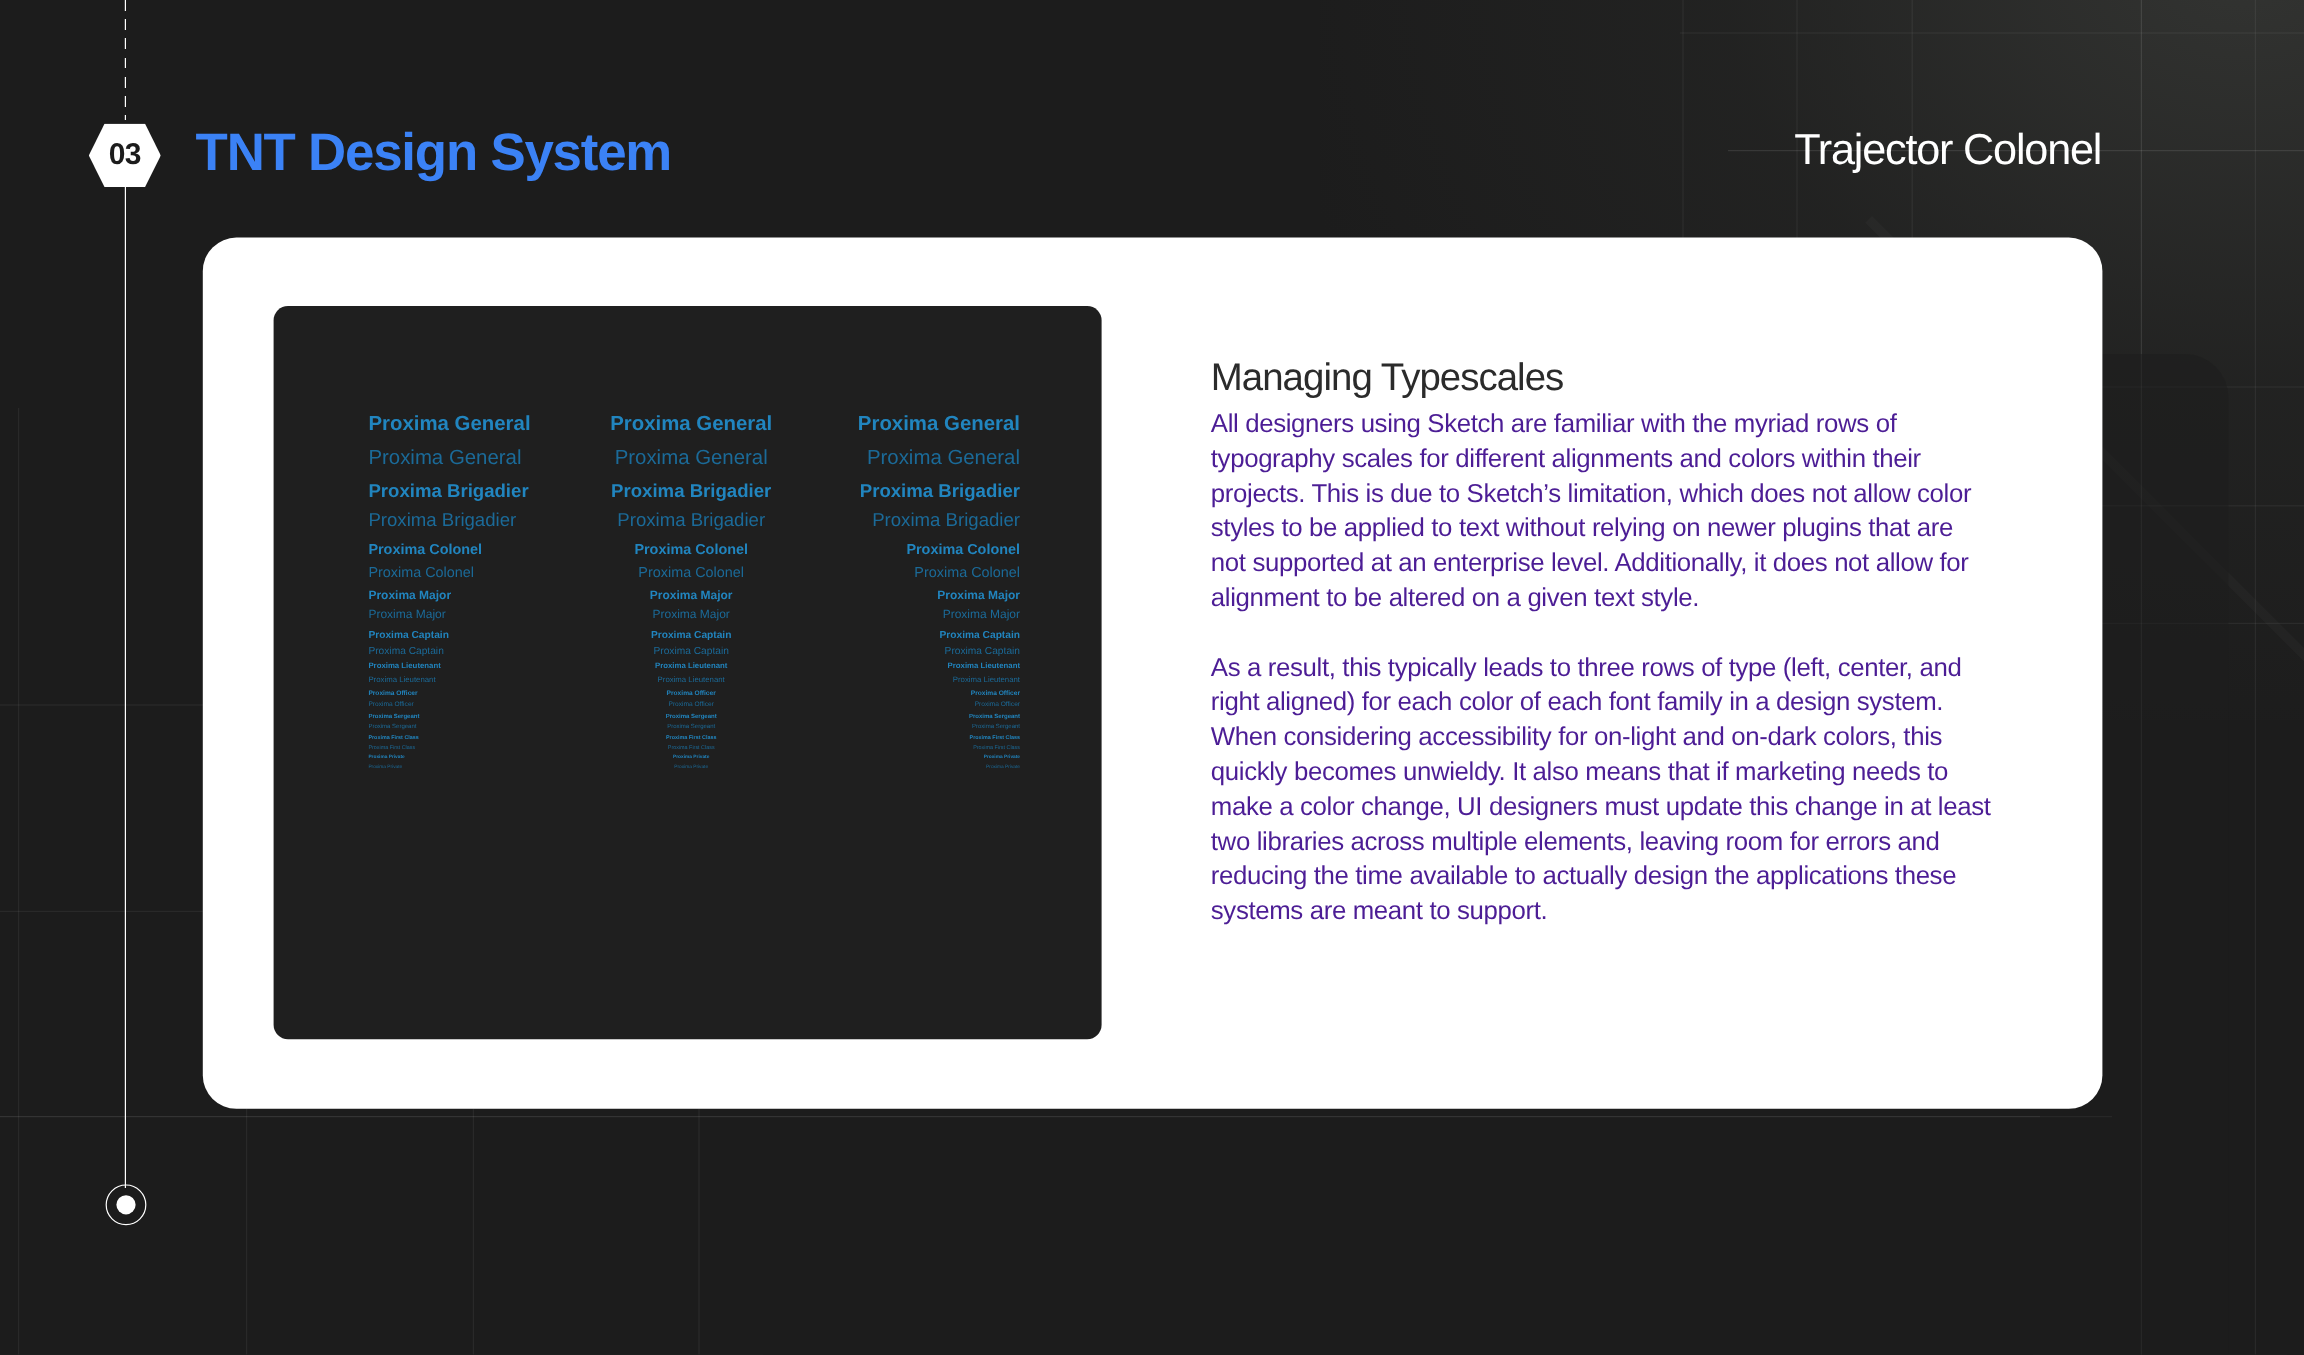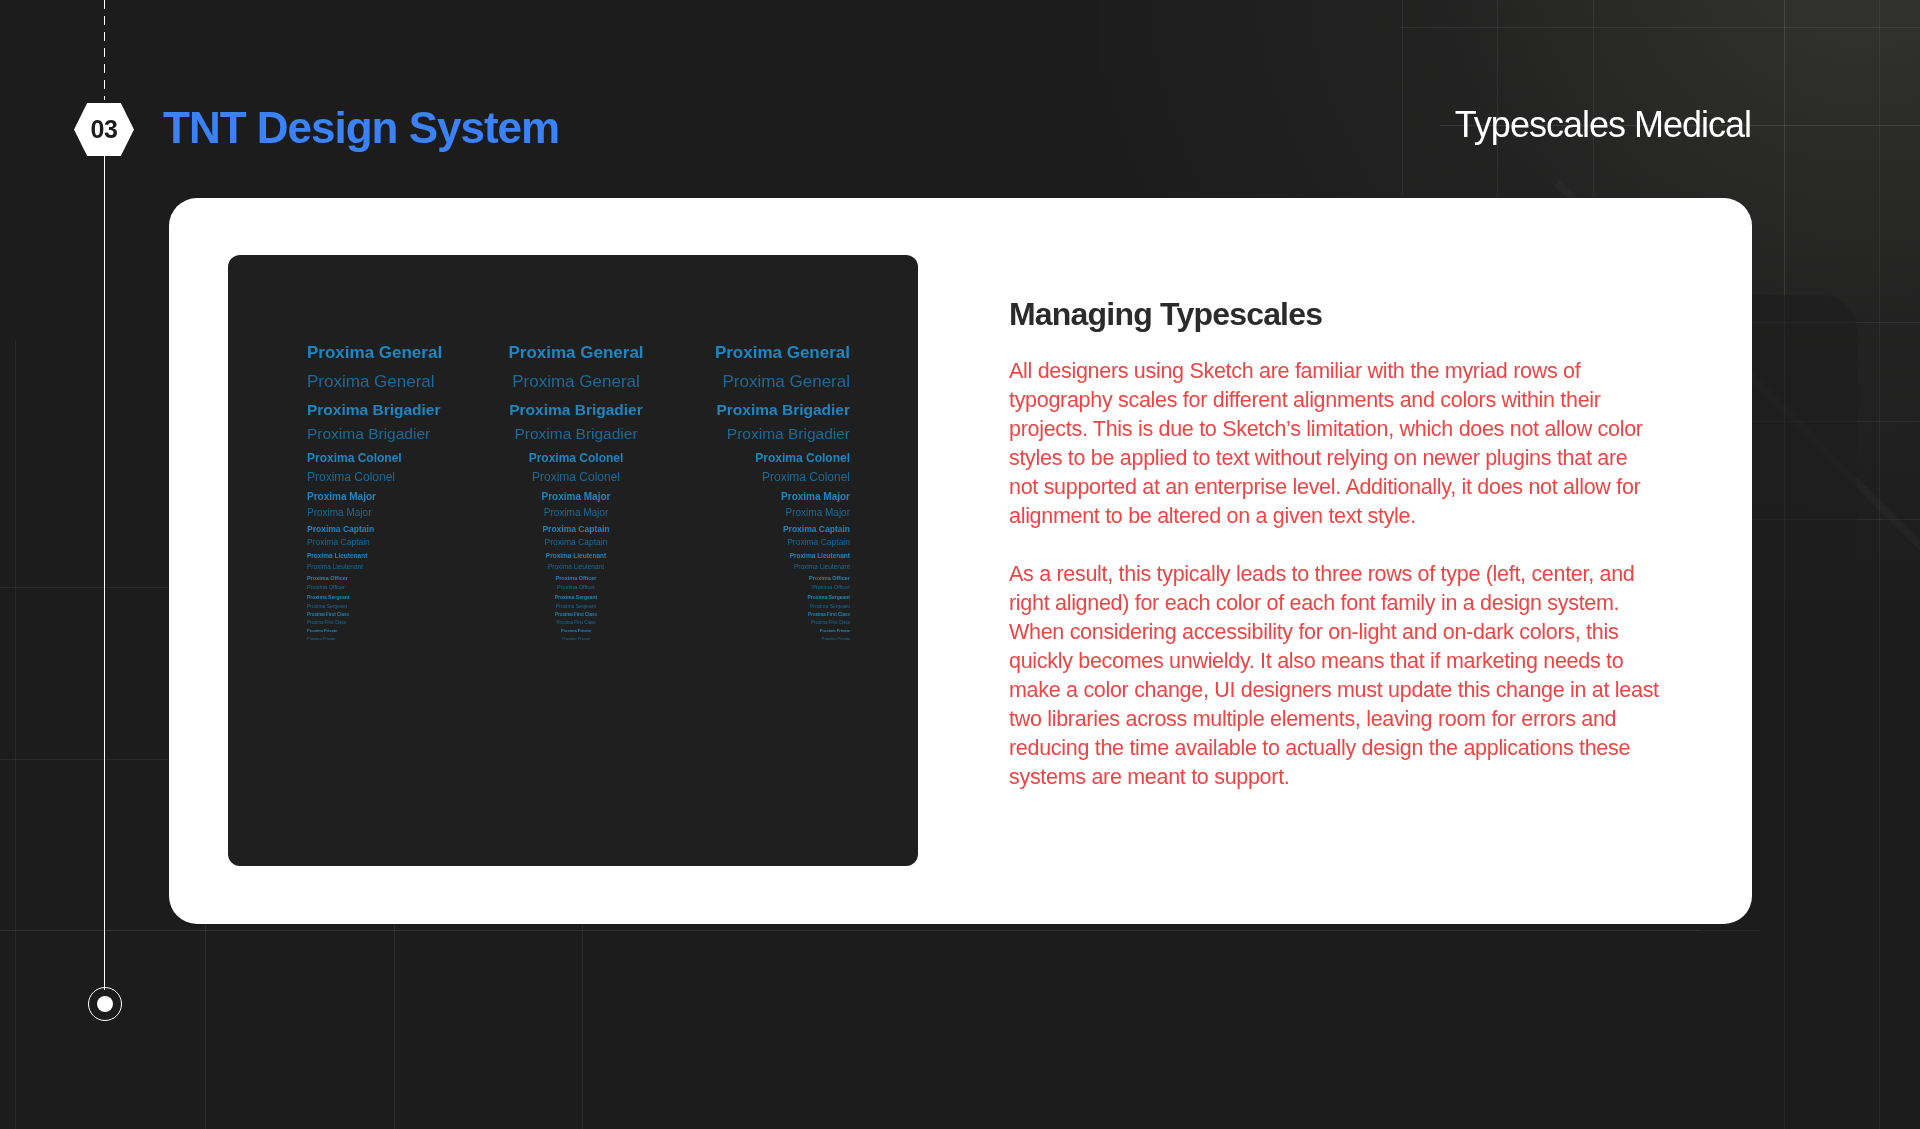--- a/index.html
+++ b/index.html
@@ -80,25 +80,25 @@
     .type-col .row.light { color: #1b6a98; font-weight: 400; }
     .type-col .row.bold { font-weight: 700; }
     .col-left { left: 79px; text-align: left; }
     .col-center { left: 258px; text-align: center; width: 180px; }
     .col-right { left: 440px; text-align: right; width: 182px; }
 
     .content {
       position: absolute; left: 840px; top: 98px; width: 650px;
     }
     .heading {
-      color: #2b2b2b; font-size: 32px; font-weight: 700; letter-spacing: -0.8px;
-      margin-bottom: 24px;
+      color: #2b2b2b; font-size: 32px; font-weight: 400; letter-spacing: -0.8px;
+      margin-bottom: 6px;
     }
     .para {
-      color: #ef4444; font-size: 21.5px; line-height: 29px; letter-spacing: -0.3px;
+      color: #4c1d95; font-size: 21.5px; line-height: 29px; letter-spacing: -0.3px;
       margin-bottom: 29px;
     }
   </style>
 </head>
 <body>
 
 <div class="stage">
   <div class="glow"></div>
   <div class="diag"></div>
 
@@ -126,21 +126,21 @@
   <div class="timeline-dash"></div>
   <div class="timeline-line"></div>
   <div class="hex-badge">
     <span>03</span>
   </div>
   <div class="end-node">
       <div class="dot"></div>
     </div>
 
   <h1 class="page-title">TNT Design System</h1>
-  <div class="client-name">Typescales Medical</div>
+  <div class="client-name">Trajector Colonel</div>
 
   <div class="card">
     <div class="preview">
       <div class="type-col col-left">
           <div class="row bold" style="font-size: 17px; line-height: 20.4px; margin-top: 0px;">Proxima General</div>
           <div class="row light" style="font-size: 17px; line-height: 20.4px; margin-top: 9px;">Proxima General</div>
           <div class="row bold" style="font-size: 15.5px; line-height: 18.6px; margin-top: 8px;">Proxima Brigadier</div>
           <div class="row light" style="font-size: 15.5px; line-height: 18.6px; margin-top: 6px;">Proxima Brigadier</div>
           <div class="row bold" style="font-size: 12px; line-height: 14.4px; margin-top: 7px;">Proxima Colonel</div>
           <div class="row light" style="font-size: 12px; line-height: 14.4px; margin-top: 5px;">Proxima Colonel</div>

